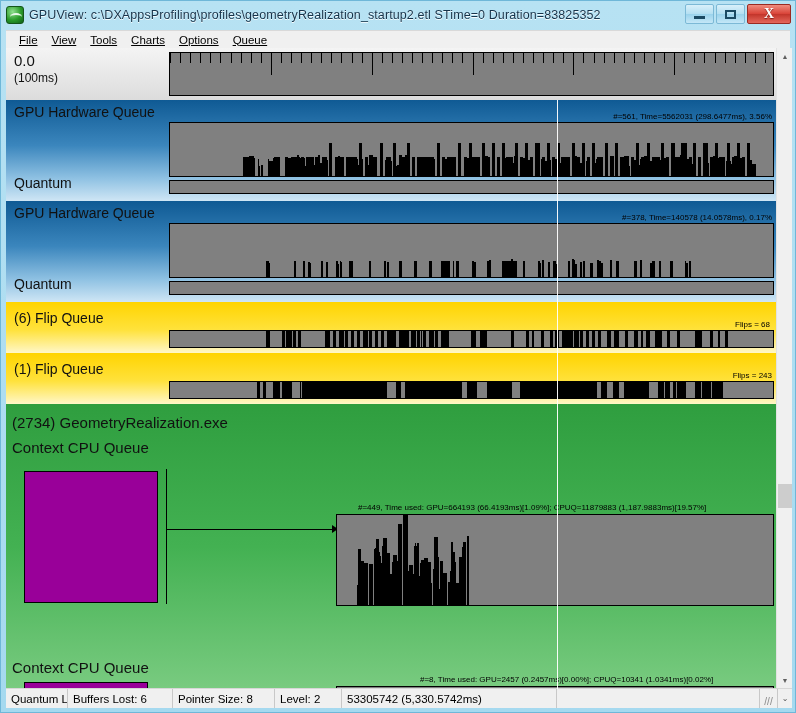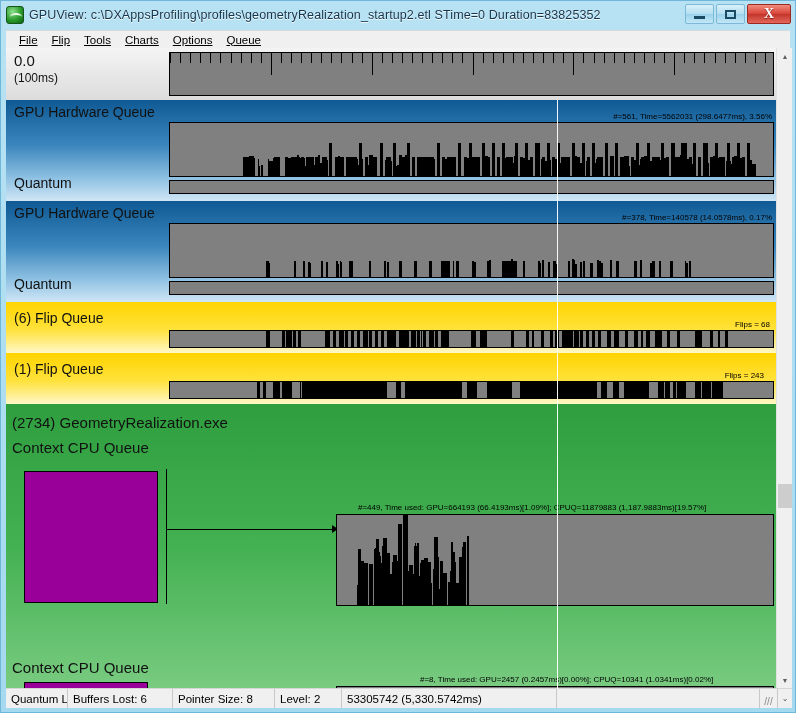--- a/index.html
+++ b/index.html
@@ -161,21 +161,21 @@
           <div class="g-max"></div>
         </div>
       <div class="wbtn close">
           <div class="g-close">X</div>
         </div>
     </div>
   </div>
 
   <div id="menubar">
     <div class="menu-item"><u>File</u></div>
-    <div class="menu-item"><u>Flip</u></div>
+    <div class="menu-item"><u>View</u></div>
     <div class="menu-item"><u>Tools</u></div>
     <div class="menu-item"><u>Charts</u></div>
     <div class="menu-item"><u>Options</u></div>
     <div class="menu-item"><u>Queue</u></div>
   </div>
 
   <div id="client">
 
     <div id="canvas">
 
@@ -649,21 +649,21 @@
               <div class="bar" style="left: 32.16%; width: 0.57%; height: 100%;"></div>
               <div class="bar" style="left: 38.92%; width: 0.43%; height: 100%;"></div>
               <div class="bar" style="left: 51.47%; width: 0.68%; height: 100%;"></div>
               <div class="bar" style="left: 78.05%; width: 0.33%; height: 100%;"></div>
             </div>
         </div>
       </div>
 
       <div class="row yellow" style="top:305px;height:51px;">
         <div class="lbl" style="left:8px;top:8px;">(1) Flip Queue</div>
-        <div class="lbl-sm" style="right:12px;top:18px;">Flips = 243</div>
+        <div class="lbl-sm" style="right:4px;top:18px;">Flips = 243</div>
         <div class="track" style="left:163px;top:28px;width:605px;height:18px;">
           <div class="barwrap">
               <div class="bar" style="left: 14.5%; width: 0.5%; height: 100%;"></div>
               <div class="bar" style="left: 17%; width: 1.2%; height: 100%;"></div>
               <div class="bar" style="left: 19.5%; width: 0.8%; height: 100%;"></div>
               <div class="bar" style="left: 22%; width: 14%; height: 100%;"></div>
               <div class="bar" style="left: 37.5%; width: 0.8%; height: 100%;"></div>
               <div class="bar" style="left: 39.5%; width: 9%; height: 100%;"></div>
               <div class="bar" style="left: 50%; width: 0.7%; height: 100%;"></div>
               <div class="bar" style="left: 52.5%; width: 4%; height: 100%;"></div>

